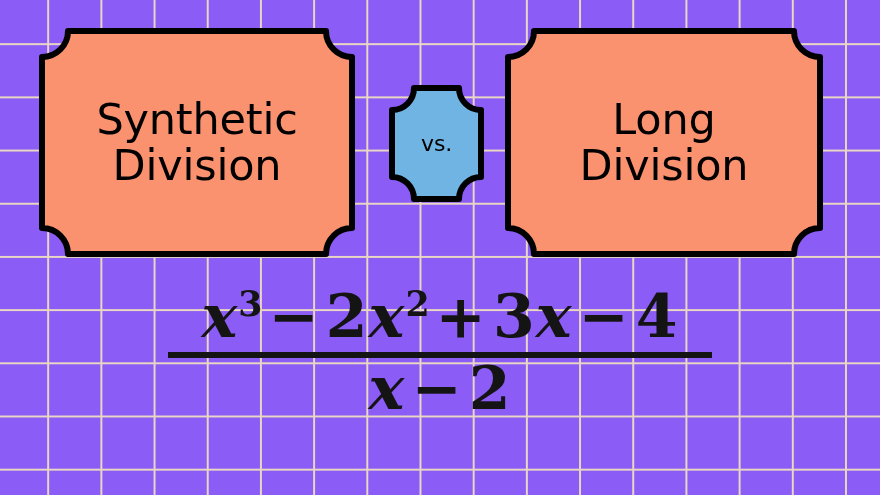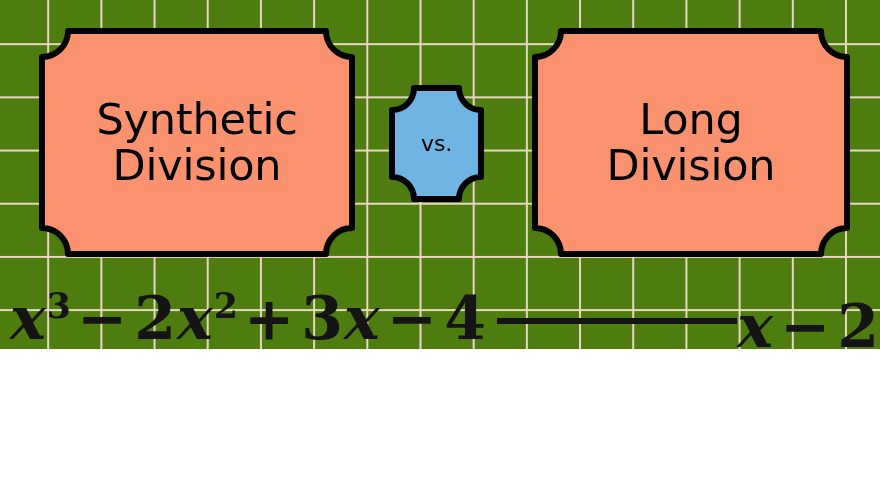--- a/index.html
+++ b/index.html
@@ -10,22 +10,22 @@
   body {
     width: 880px;
     height: 495px;
     overflow: hidden;
     font-family: "DejaVu Sans", sans-serif;
   }
 
   #slide {
     position: relative;
     width: 880px;
-    height: 349px;
-    background-color: #4d7c0f;
+    height: 495px;
+    background-color: #8b5cf6;
     overflow: hidden;
   }
 
   
   #grid {
     position: absolute;
     inset: 0;
     background-image:
       linear-gradient(to right,  #e9d6c3 1.6px, transparent 1.6px),
       linear-gradient(to bottom, #e9d6c3 1.6px, transparent 1.6px);
@@ -61,21 +61,21 @@
     letter-spacing: -0.2px;
   }
 
   #box-synthetic {
     left: 39px;
     top: 28px;
     width: 316px;
     height: 229px;
   }
   #box-long {
-    left: 532px;
+    left: 505px;
     top: 28px;
     width: 318px;
     height: 229px;
   }
   .plaque-label.big {
     font-size: 43px;
   }
 
   #badge-vs {
     left: 389px;
@@ -87,39 +87,38 @@
     font-size: 22px;
   }
 
   
   #equation {
     position: absolute;
     left: 0;
     top: 286px;
     width: 880px;
     display: flex;
-    flex-direction: row;
+    flex-direction: column;
     align-items: center;
     font-family: "DejaVu Serif", "Liberation Serif", serif;
     color: #141414;
     user-select: none;
   }
   .frac-part {
     font-size: 60px;
     font-style: italic;
     font-weight: 700;
     letter-spacing: 1px;
     line-height: 1;
     white-space: nowrap;
   }
   #numerator {
     padding: 0 10px 6px 10px;
   }
   #denominator {
-    padding-top: 10px;
   }
   .frac-part sup {
     font-size: 0.58em;
     font-style: normal;
     font-weight: 700;
     vertical-align: super;
     line-height: 0;
     letter-spacing: 0;
   }
   .op {

